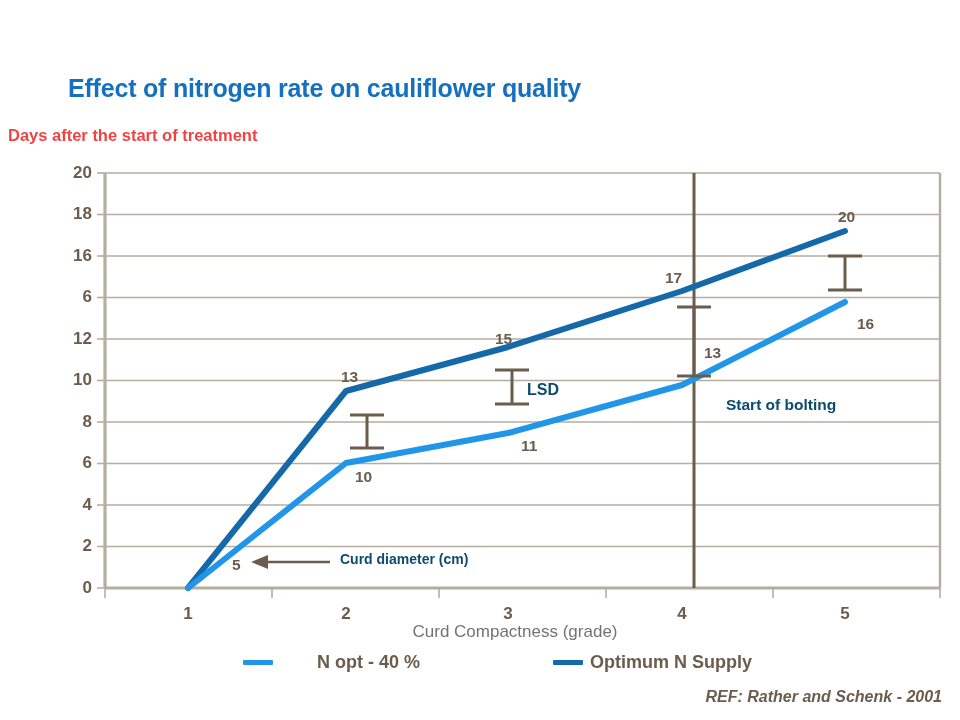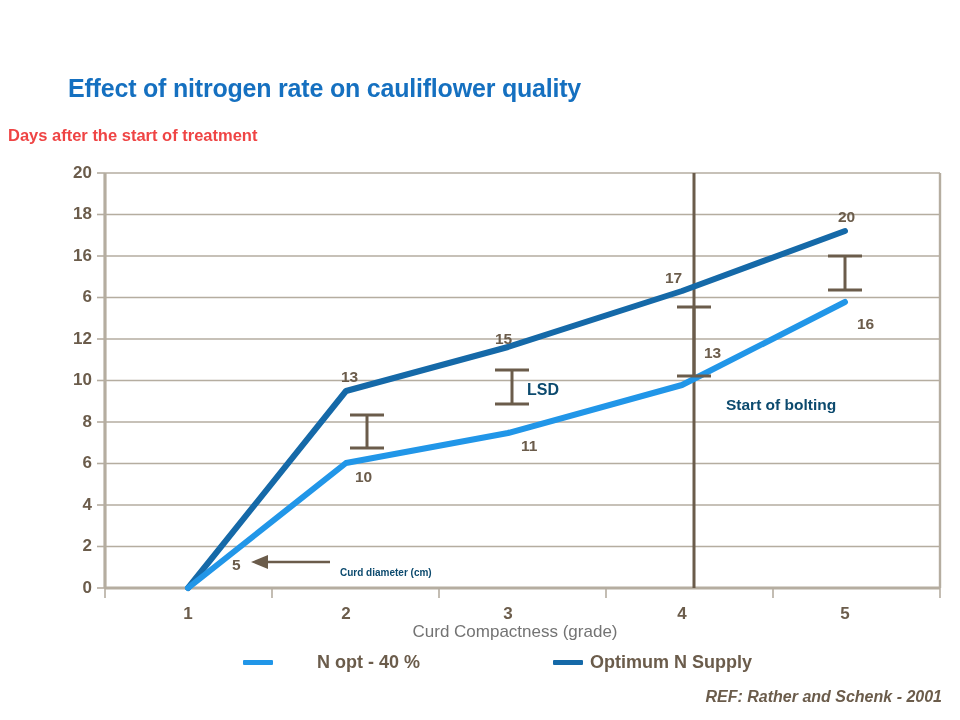--- a/index.html
+++ b/index.html
@@ -73,21 +73,21 @@
     white-space: nowrap;
   }
   .annot-text {
     font-size: 15.5px;
     font-weight: bold;
     color: #0c4a6e;
     white-space: nowrap;
   }
   #lsd-label { font-size: 16px; }
   #bolting-label { font-size: 15.5px; }
-  #curd-diam-label { font-size: 10px; margin-top: 16px; }
+  #curd-diam-label { font-size: 14px; }
 
   
   #legend {
     position: absolute;
     left: 0;
     top: 652px;
     width: 960px;
     height: 28px;
   }
   .legend-entry {

